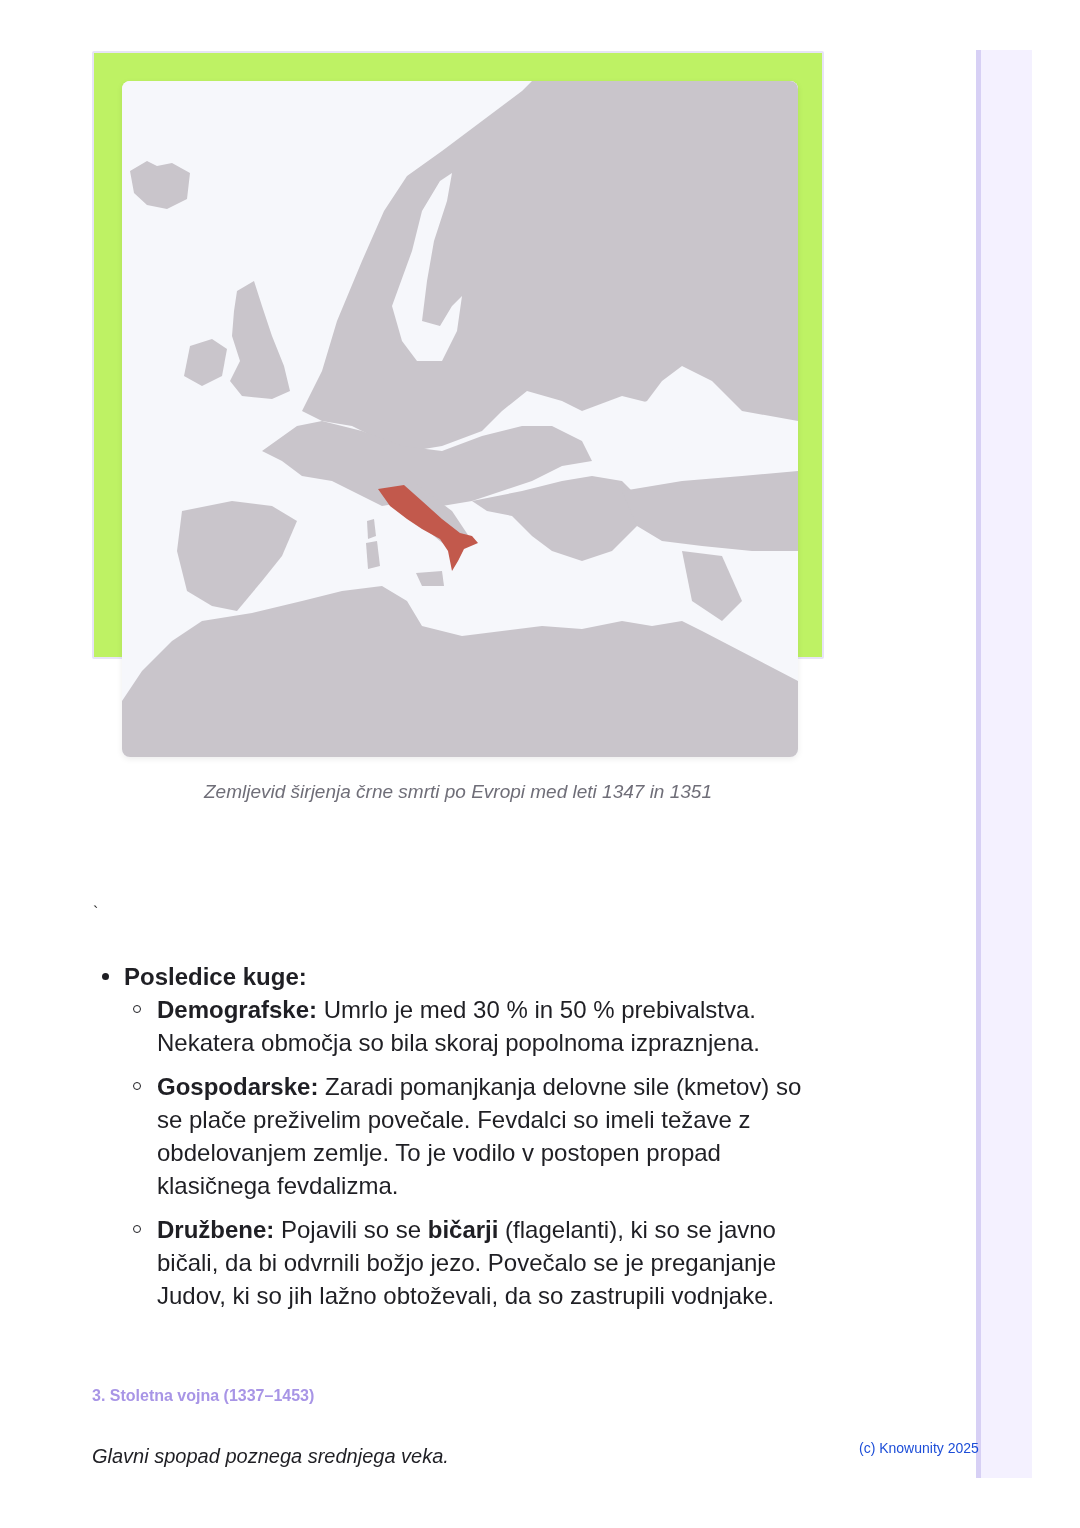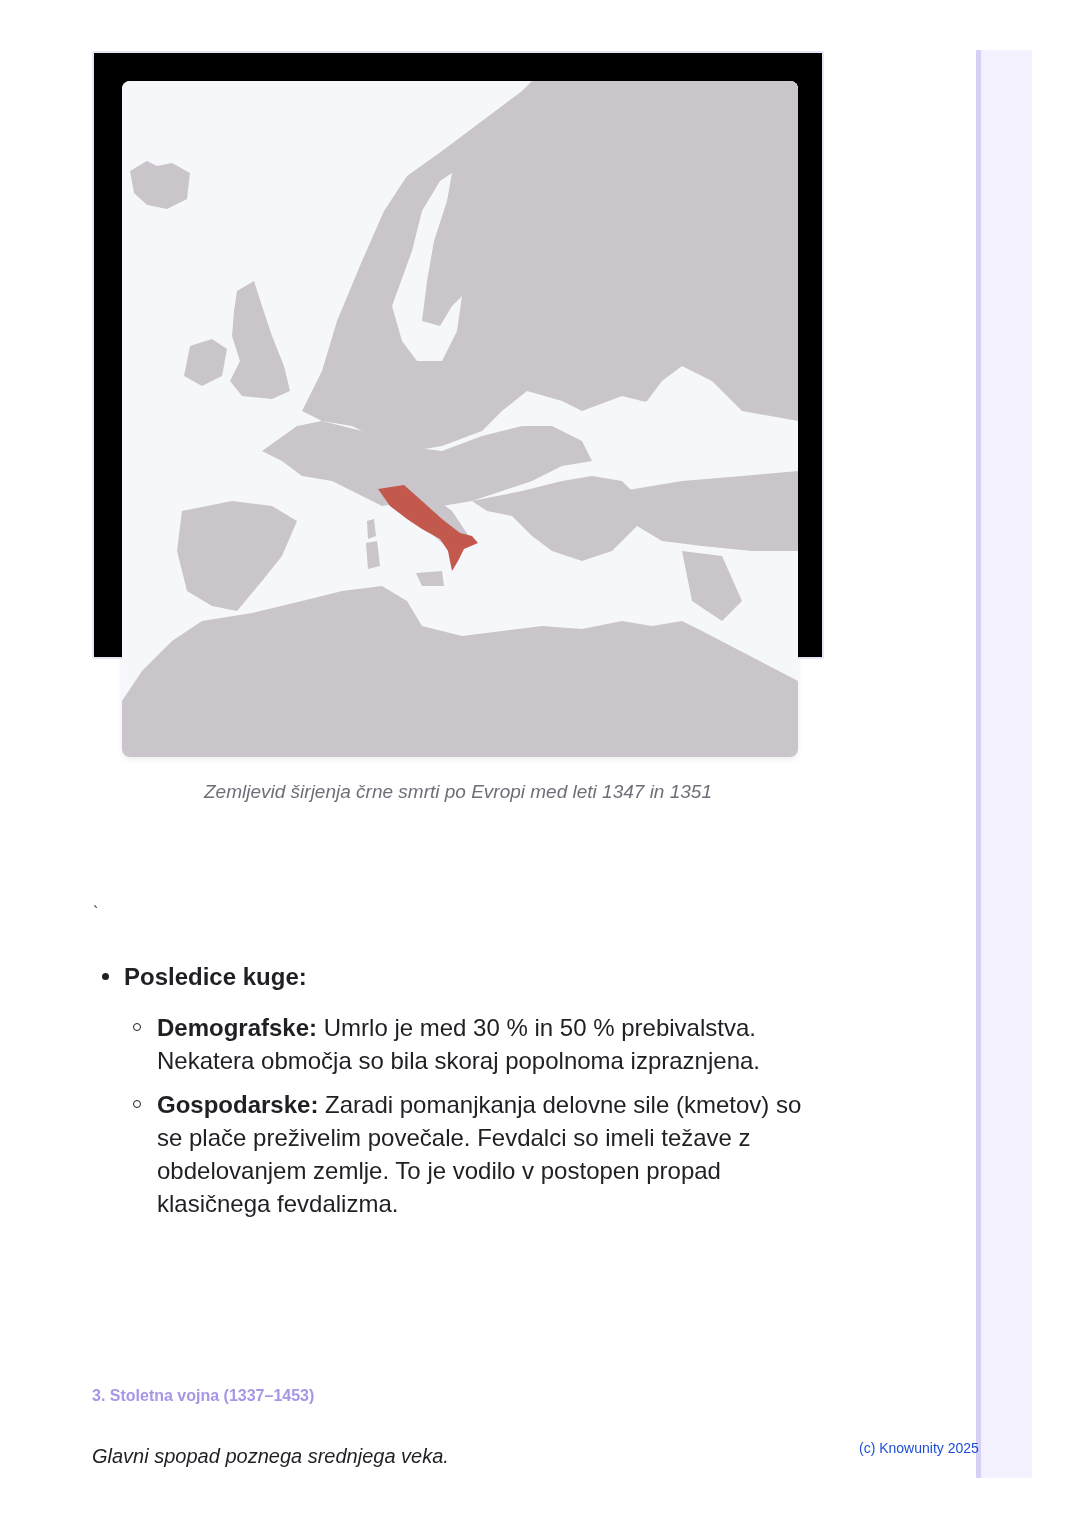--- a/index.html
+++ b/index.html
@@ -3,38 +3,38 @@
 <meta charset="utf-8">
 <style>
   html, body { margin: 0; padding: 0; }
   body {
     width: 1080px; height: 1528px; background: #ffffff;
     font-family: "Liberation Sans", "DejaVu Sans", sans-serif;
     color: #1f1f24; position: relative; overflow: hidden;
   }
   .figure {
     position: absolute; left: 92px; top: 51px; width: 732px; height: 608px;
-    background: #000000; border: 2px solid #e7e4f6; border-radius: 2px;
+    background: #bef264; border: 2px solid #e7e4f6; border-radius: 2px;
     box-sizing: border-box;
   }
   .map {
     position: absolute; left: 28px; top: 28px; width: 676px; height: 676px;
     border-radius: 8px; overflow: hidden; background: #f6f7fb;
     box-shadow: 0 2px 6px rgba(0,0,0,0.08);
   }
   .map svg { width: 100%; height: 100%; display: block; }
   .caption {
     position: absolute; left: 0; right: 0; top: 728px; text-align: center;
     font-style: italic; font-size: 19px; color: #6f6e78;
   }
   .backtick { position: absolute; left: 93px; top: 904px; font-size: 16px; color: #333; }
   .list { position: absolute; left: 92px; top: 960px; width: 740px; font-size: 24px; line-height: 33px; }
   .l1 { position: relative; padding-left: 32px; font-weight: bold; }
   .l1::before { content: ""; position: absolute; left: 10px; top: 13px; width: 7px; height: 7px; border-radius: 50%; background: #1f1f24; }
-  .sub { margin-top: 18px; }
+  .sub { margin-top: 0; }
   .l2 { position: relative; padding-left: 65px; margin-bottom: 11px; }
   .l2::before { content: ""; position: absolute; left: 41px; top: 12px; width: 6px; height: 6px; border-radius: 50%; border: 1.6px solid #1f1f24; }
   .l2 b { font-weight: bold; }
   .heading {
     position: absolute; left: 92px; top: 1387px; font-size: 16px; font-weight: bold; color: #a895e6;
   }
   .para { position: absolute; left: 92px; top: 1445px; font-size: 20px; font-style: italic; }
   .sidebar {
     position: absolute; left: 976px; top: 50px; width: 56px; height: 1428px;
     background: #f4f1ff; border-left: 5px solid #d7d0f5; box-sizing: border-box;
@@ -85,20 +85,21 @@
   <div class="caption">Zemljevid širjenja črne smrti po Evropi med leti 1347 in 1351</div>
 </div>
 
 <div class="backtick">`</div>
 
 <div class="list">
   <div class="l1">Posledice kuge:</div>
   <div class="sub">
     <div class="l2"><b>Demografske:</b><span> Umrlo je med 30 % in 50 % prebivalstva. Nekatera območja so bila skoraj popolnoma izpraznjena.</span></div>
     <div class="l2"><b>Gospodarske:</b><span> Zaradi pomanjkanja delovne sile (kmetov) so se plače preživelim povečale. Fevdalci so imeli težave z obdelovanjem zemlje. To je vodilo v postopen propad klasičnega fevdalizma.</span></div>
+    <div class="l2"><b>Družbene:</b><span> Pojavili so se </span><b>bičarji</b><span> (flagelanti), ki so se javno bičali, da bi odvrnili božjo jezo. Povečalo se je preganjanje Judov, ki so jih lažno obtoževali, da so zastrupili vodnjake.</span></div>
   </div>
 </div>
 
 <div class="heading">3. Stoletna vojna (1337–1453)</div>
 <div class="para">Glavni spopad poznega srednjega veka.</div>
 
 <div class="sidebar"></div>
 <div class="watermark">(c) Knowunity 2025</div>
 
 </body></html>

